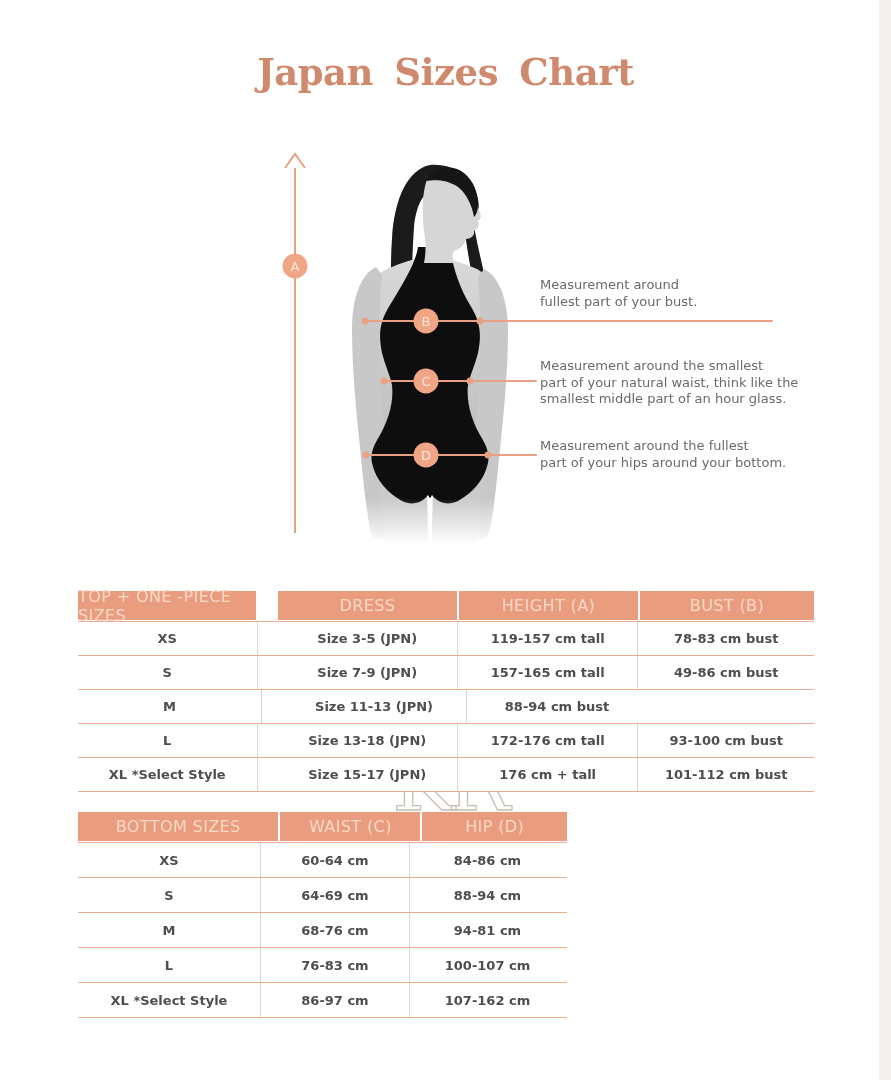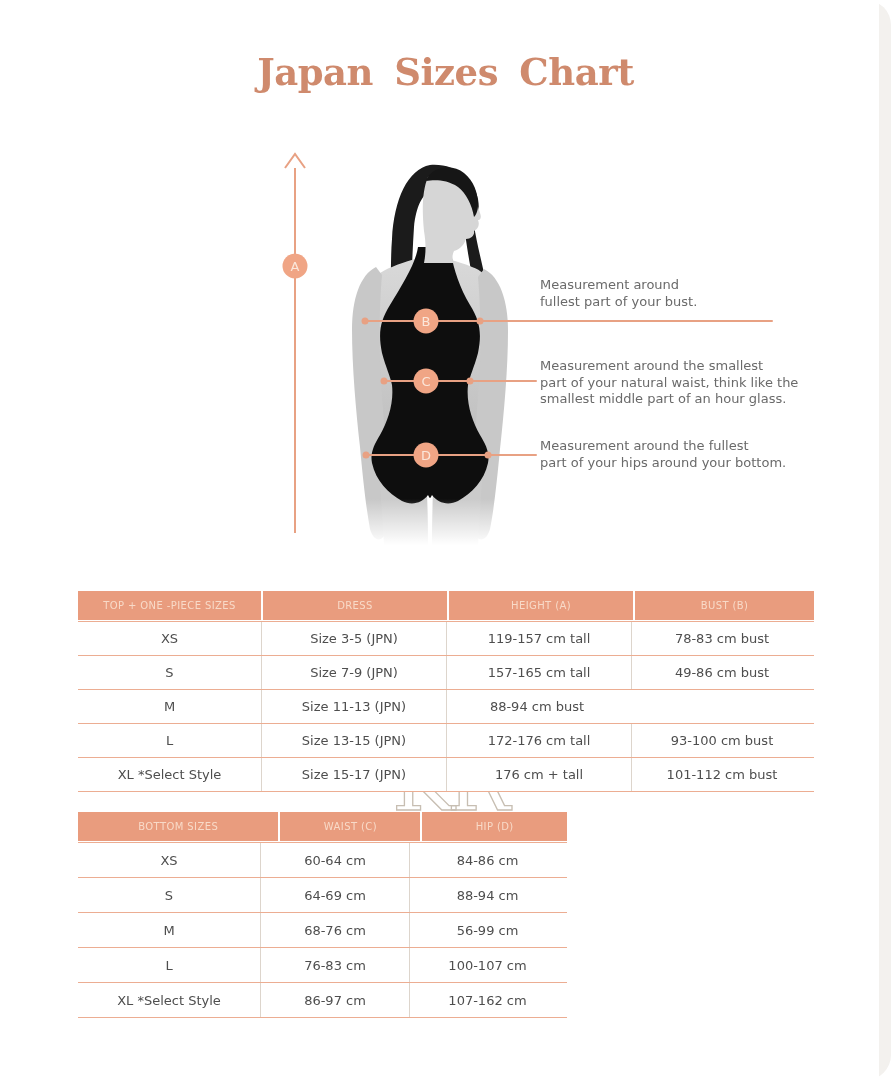--- a/index.html
+++ b/index.html
@@ -1,18 +1,18 @@
 <!DOCTYPE html>
 <html><head>
 <meta charset="utf-8">
 <style>
   html,body{margin:0;padding:0;background:#ffffff;}
   #canvas{
     position:relative;width:891px;height:1080px;margin:0 auto;background:#ffffff;
-    font-family:"DejaVu Sans","Liberation Sans",sans-serif;overflow:hidden;border-radius:25px;
+    font-family:"DejaVu Sans","Liberation Sans",sans-serif;overflow:hidden;
   }
   .edge-band{position:absolute;right:0;top:0;width:12px;height:100%;background:#f3f1ee;}
   
   .page-title{
     position:absolute;top:50px;left:0;width:100%;text-align:center;
     font-family:"DejaVu Serif","Liberation Serif",serif;font-weight:bold;
     font-size:37px;letter-spacing:-0.5px;word-spacing:9px;color:#cf8a6d;
   }
   
   .diagram{position:absolute;left:0;top:140px;width:891px;height:430px;}
@@ -35,34 +35,34 @@
   .note-hip{left:540px;top:298px;}
   .model{position:absolute;left:330px;top:23px;width:200px;height:382px;}
   
   .watermark{position:absolute;left:386px;top:736px;width:140px;height:90px;}
   
   .size-table{position:absolute;background:transparent;}
   .table-top{left:78px;top:591px;width:736px;}
   .table-bottom{left:78px;top:812px;width:489px;}
   .t-header{display:flex;gap:2px;}
   .hcell{
-    height:29px;background:#e99c7e;color:#f8dac8;font-size:10px;letter-spacing:0.4px;
+    height:29px;background:#e99c7e;color:#f8dac8;font-size:16px;letter-spacing:0.4px;
     display:flex;align-items:center;justify-content:center;box-sizing:border-box;
   }
   .t-body{margin-top:1px;border-top:1px solid #ecad92;}
-  .trow{display:flex;border-bottom:1px solid #ecad92;}
+  .trow{display:flex;border-bottom:1px solid #ecad92;font-weight:bold;}
   .table-top .trow{height:33px;}
   .table-bottom .trow{height:34px;}
   .tcell{
     display:flex;align-items:center;justify-content:center;box-sizing:border-box;
     font-size:13px;color:#4e4e4e;border-right:1px solid #ddd5cc;background:#ffffff;
   }
   .tcell:last-child{border-right:none;}
   
-  .table-top .c0{width:183px;} .table-top .c1{width:184px;}
+  .table-top .c0{width:183px;} .table-top .c1{width:184px;margin-left:20px;}
   .table-top .c2{width:184px;} .table-top .c3{width:179px;}
   .table-top .tcell.c0{width:184px;} .table-top .tcell.c1{width:185px;}
   .table-top .tcell.c2{width:185px;} .table-top .tcell.c3{width:180px;}
   .table-bottom .c0{width:212px;} .table-bottom .c1{width:148px;} .table-bottom .c2{width:153px;}
   .table-bottom .tcell.c0{width:183px;} .table-bottom .tcell.c1{width:149px;} .table-bottom .tcell.c2{width:155px;}
 </style>
 </head>
 <body>
 
 <div id="canvas">
@@ -183,21 +183,21 @@
         <div class="tcell c2">157-165 cm tall</div>
         <div class="tcell c3">49-86 cm bust</div>
       </div>
       <div class="trow">
         <div class="tcell c0">M</div>
         <div class="tcell c1">Size 11-13 (JPN)</div>
         <div class="tcell c3">88-94 cm bust</div>
       </div>
       <div class="trow">
         <div class="tcell c0">L</div>
-        <div class="tcell c1">Size 13-15 (JPN)</div>
+        <div class="tcell c1">Size 13-18 (JPN)</div>
         <div class="tcell c2">172-176 cm tall</div>
         <div class="tcell c3">93-100 cm bust</div>
       </div>
       <div class="trow">
         <div class="tcell c0">XL *Select Style</div>
         <div class="tcell c1">Size 15-17 (JPN)</div>
         <div class="tcell c2">176 cm + tall</div>
         <div class="tcell c3">101-112 cm bust</div>
       </div>
     </div>
@@ -216,21 +216,21 @@
         <div class="tcell c2">84-86 cm</div>
       </div>
       <div class="trow">
         <div class="tcell c0">S</div>
         <div class="tcell c1">64-69 cm</div>
         <div class="tcell c2">88-94 cm</div>
       </div>
       <div class="trow">
         <div class="tcell c0">M</div>
         <div class="tcell c1">68-76 cm</div>
-        <div class="tcell c2">56-99 cm</div>
+        <div class="tcell c2">94-81 cm</div>
       </div>
       <div class="trow">
         <div class="tcell c0">L</div>
         <div class="tcell c1">76-83 cm</div>
         <div class="tcell c2">100-107 cm</div>
       </div>
       <div class="trow">
         <div class="tcell c0">XL *Select Style</div>
         <div class="tcell c1">86-97 cm</div>
         <div class="tcell c2">107-162 cm</div>

